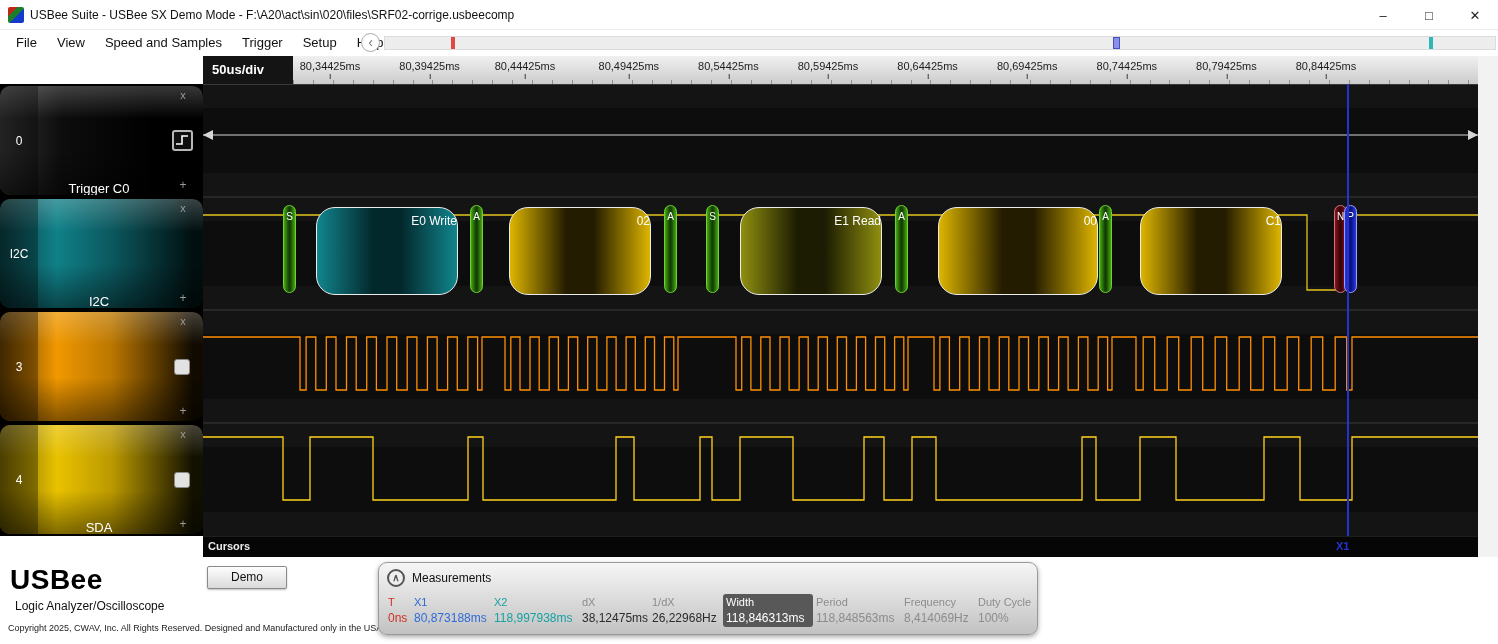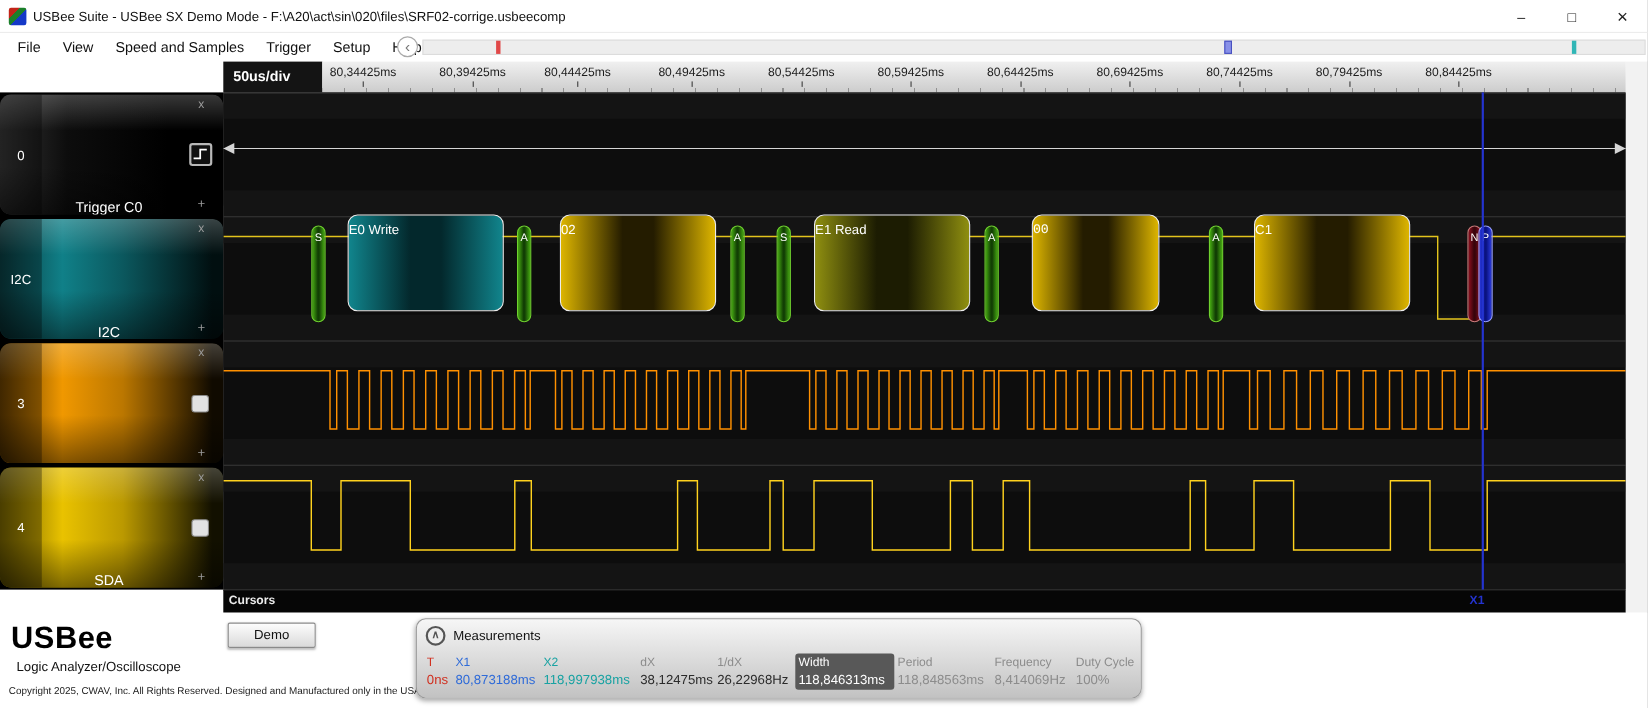--- a/index.html
+++ b/index.html
@@ -57,22 +57,22 @@
 
   
   .plot { position:absolute; left:203px; top:84px; width:1275px; height:452px; background:#0b0b0b; overflow:hidden; }
   #wave-svg { position:absolute; left:0; top:0; }
   #decoder { position:absolute; left:0; top:0; width:100%; height:100%; }
   .pill { position:absolute; top:121px; width:13px; height:88px; border-radius:7px;
           font-size:10px; color:#fff; text-align:center; padding-top:5px; }
   .pill-green { border:1px solid #6fd22e; background:linear-gradient(90deg,#46a912,#123f04 45% 55%,#46a912); }
   .pill-red   { border:1px solid #c87878; background:linear-gradient(90deg,#8f1020,#38040b 45% 55%,#8f1020); }
   .pill-blue  { border:1px solid #98a0ff; background:linear-gradient(90deg,#2a3ae0,#0a1280 45% 55%,#2a3ae0); }
-  .dbox { position:absolute; top:111px; height:88px; border-radius:9px; border:1px solid #ececec;
-          color:#fff; font-size:12px; text-align:left; padding-top:6px; }
+  .dbox { position:absolute; top:123px; height:88px; border-radius:19px; border:1px solid #ececec;
+          color:#fff; font-size:12px; text-align:right; padding-top:6px; }
   .box-teal   { background:linear-gradient(90deg,#11858d 0,#03282c 40% 60%,#11858d 100%); }
   .box-yellow { background:linear-gradient(90deg,#ddb500 0,#241c00 40% 60%,#ddb500 100%); }
   .box-olive  { background:linear-gradient(90deg,#8f8f10 0,#1c1c02 40% 60%,#8f8f10 100%); }
 
   #cursor-line { position:absolute; top:84px; width:2px; height:452px; z-index:5; }
 
   .cursors-bar { position:absolute; left:203px; top:536px; width:1275px; height:21px; background:#060606; border-top:1px solid #1e1e1e; }
   .cursors-label { position:absolute; left:5px; top:3px; font-size:11px; font-weight:bold; color:#ececec; }
   #x1-label { position:absolute; left:1133px; top:3px; font-size:11px; font-weight:bold; }
 
@@ -208,21 +208,21 @@
       </svg>
     <div id="decoder">
         <div class="pill pill-green" style="left: 80px;">S</div>
         <div class="dbox box-teal" style="left: 113px; width: 142px;">E0 Write</div>
         <div class="pill pill-green" style="left: 267px;">A</div>
         <div class="dbox box-yellow" style="left: 306px; width: 142px;">02</div>
         <div class="pill pill-green" style="left: 461px;">A</div>
         <div class="pill pill-green" style="left: 503px;">S</div>
         <div class="dbox box-olive" style="left: 537px; width: 142px;">E1 Read</div>
         <div class="pill pill-green" style="left: 692px;">A</div>
-        <div class="dbox box-yellow" style="left: 735px; width: 116px; font-family: Liberation Mono, monospace;">00</div>
+        <div class="dbox box-yellow" style="left: 735px; width: 160px;">00</div>
         <div class="pill pill-green" style="left: 896px;">A</div>
         <div class="dbox box-yellow" style="left: 937px; width: 142px;">C1</div>
         <div class="pill pill-red" style="left: 1131px;">N</div>
         <div class="pill pill-blue" style="left: 1141px;">P</div>
       </div>
   </div>
 
   <div id="cursor-line" style="left: 1347px; background: rgb(36, 51, 207);"></div>
 
   <div class="cursors-bar">

